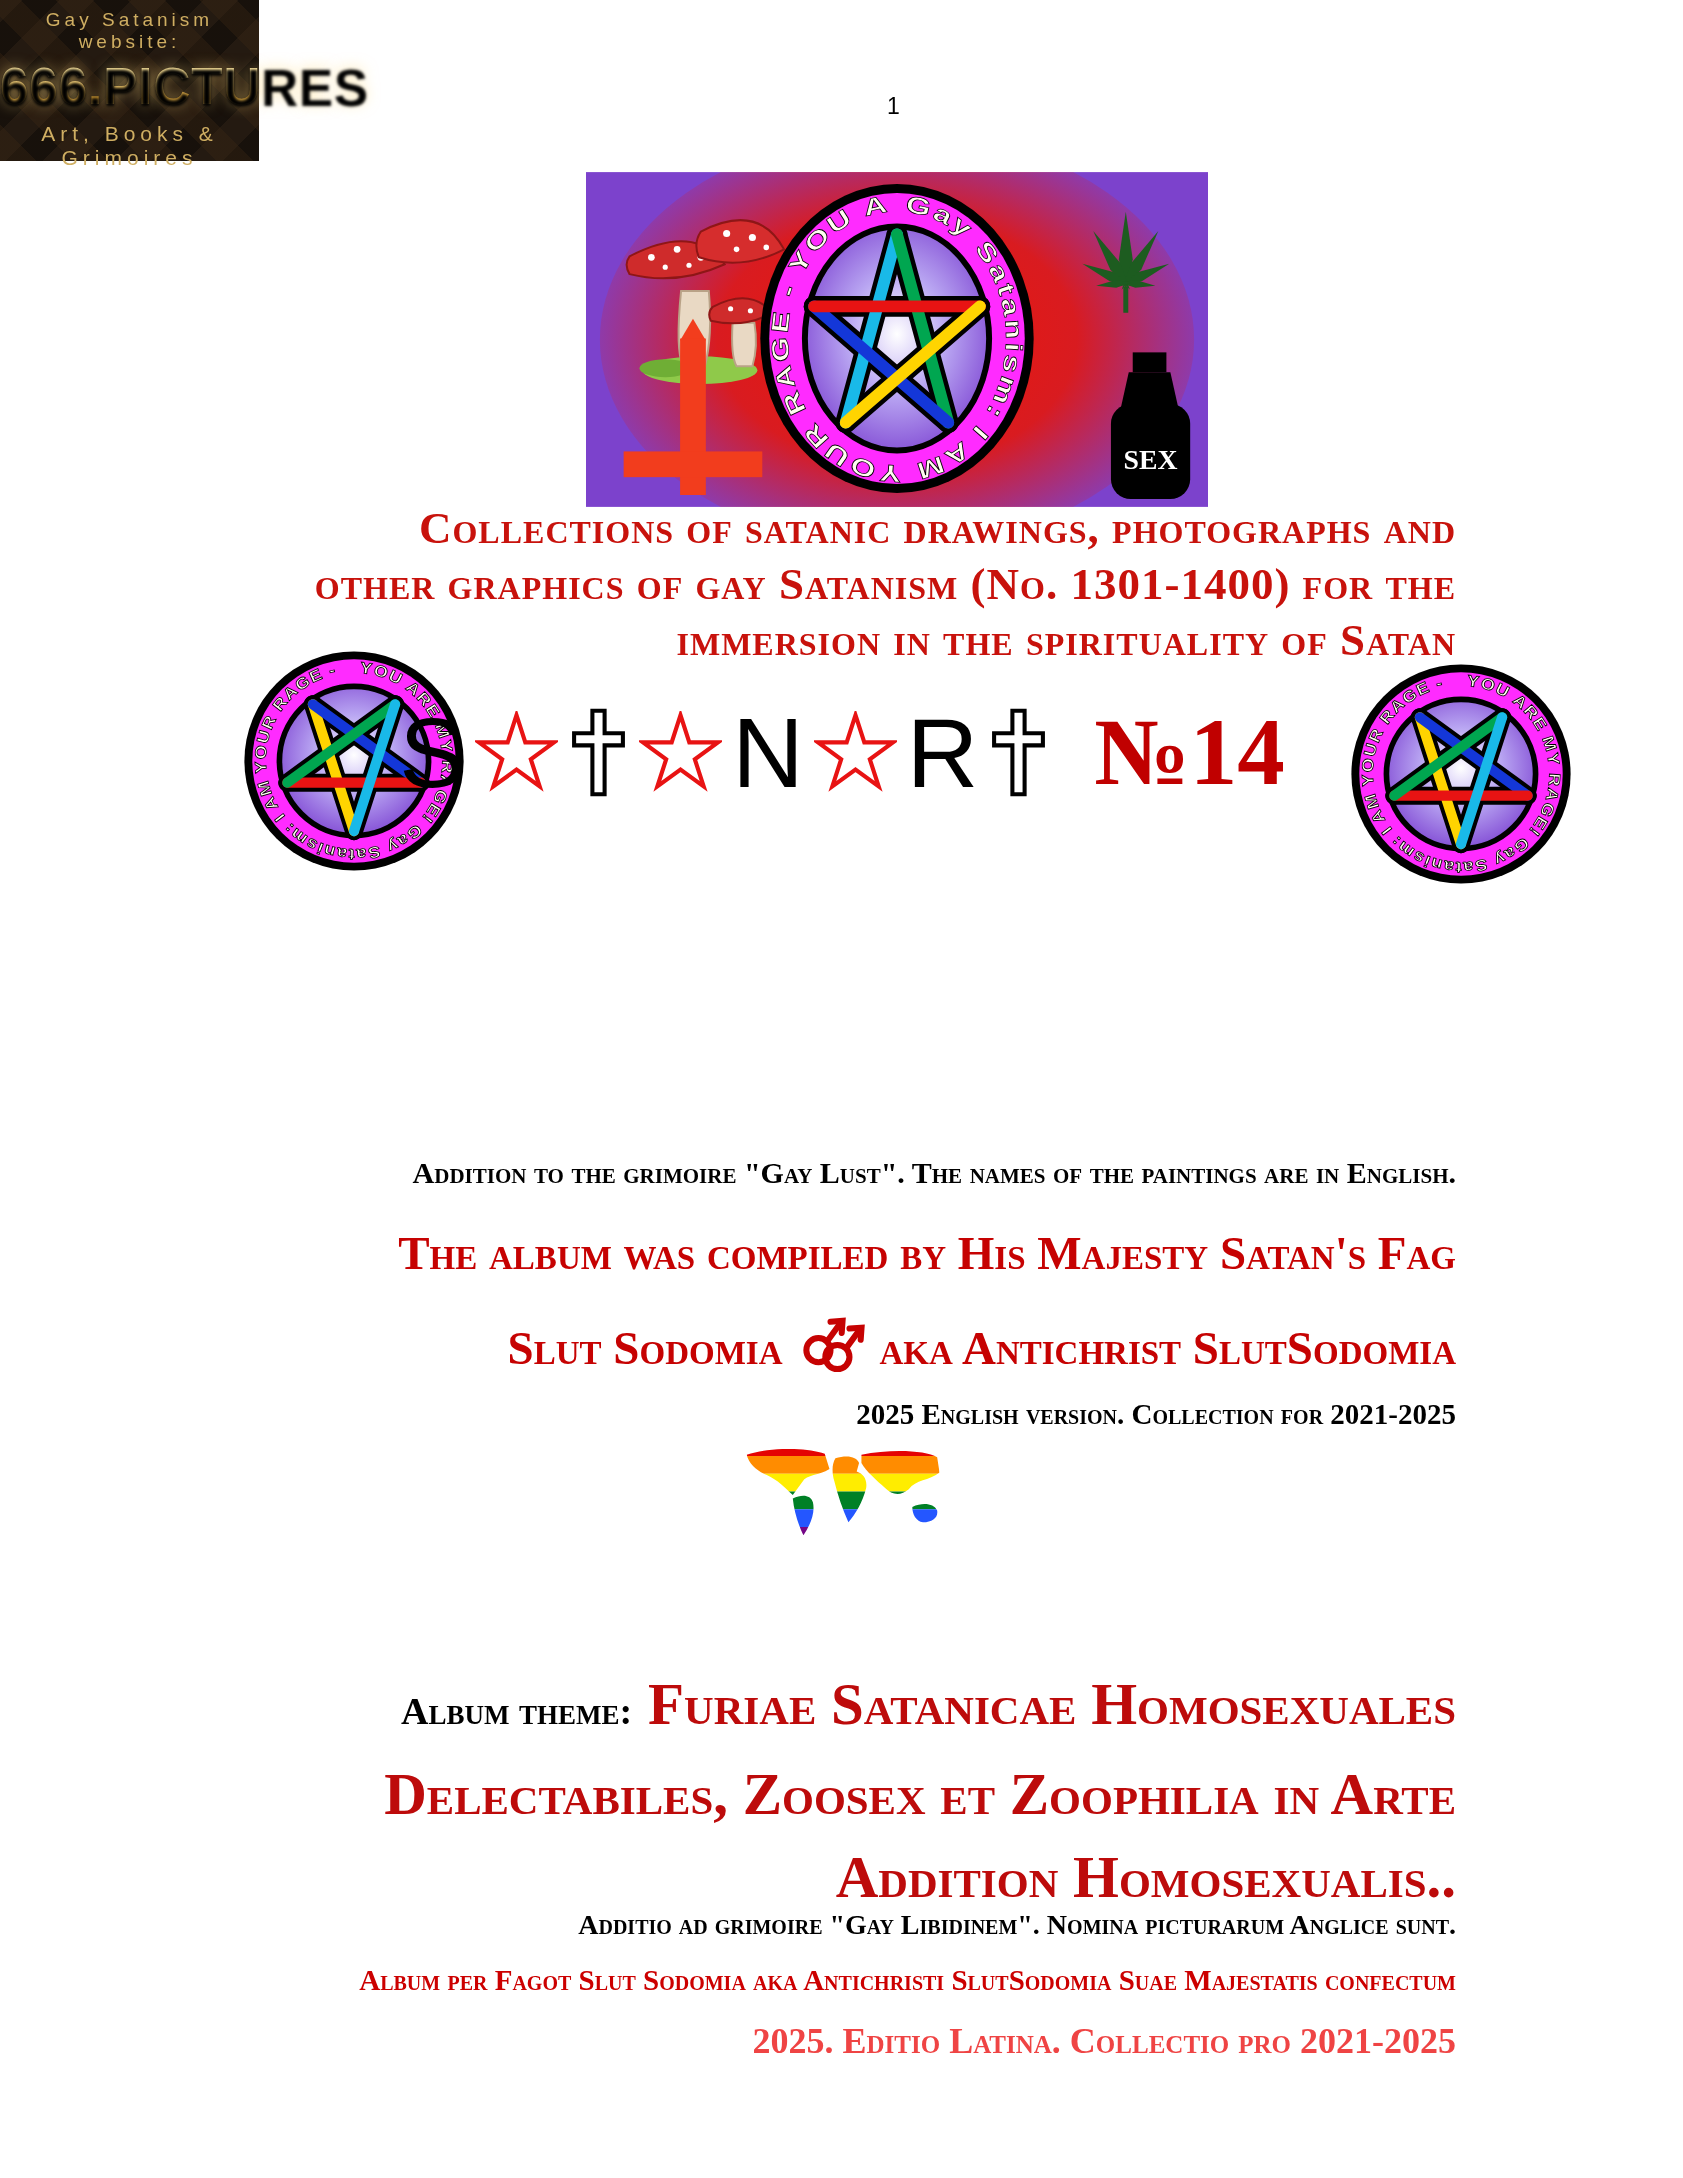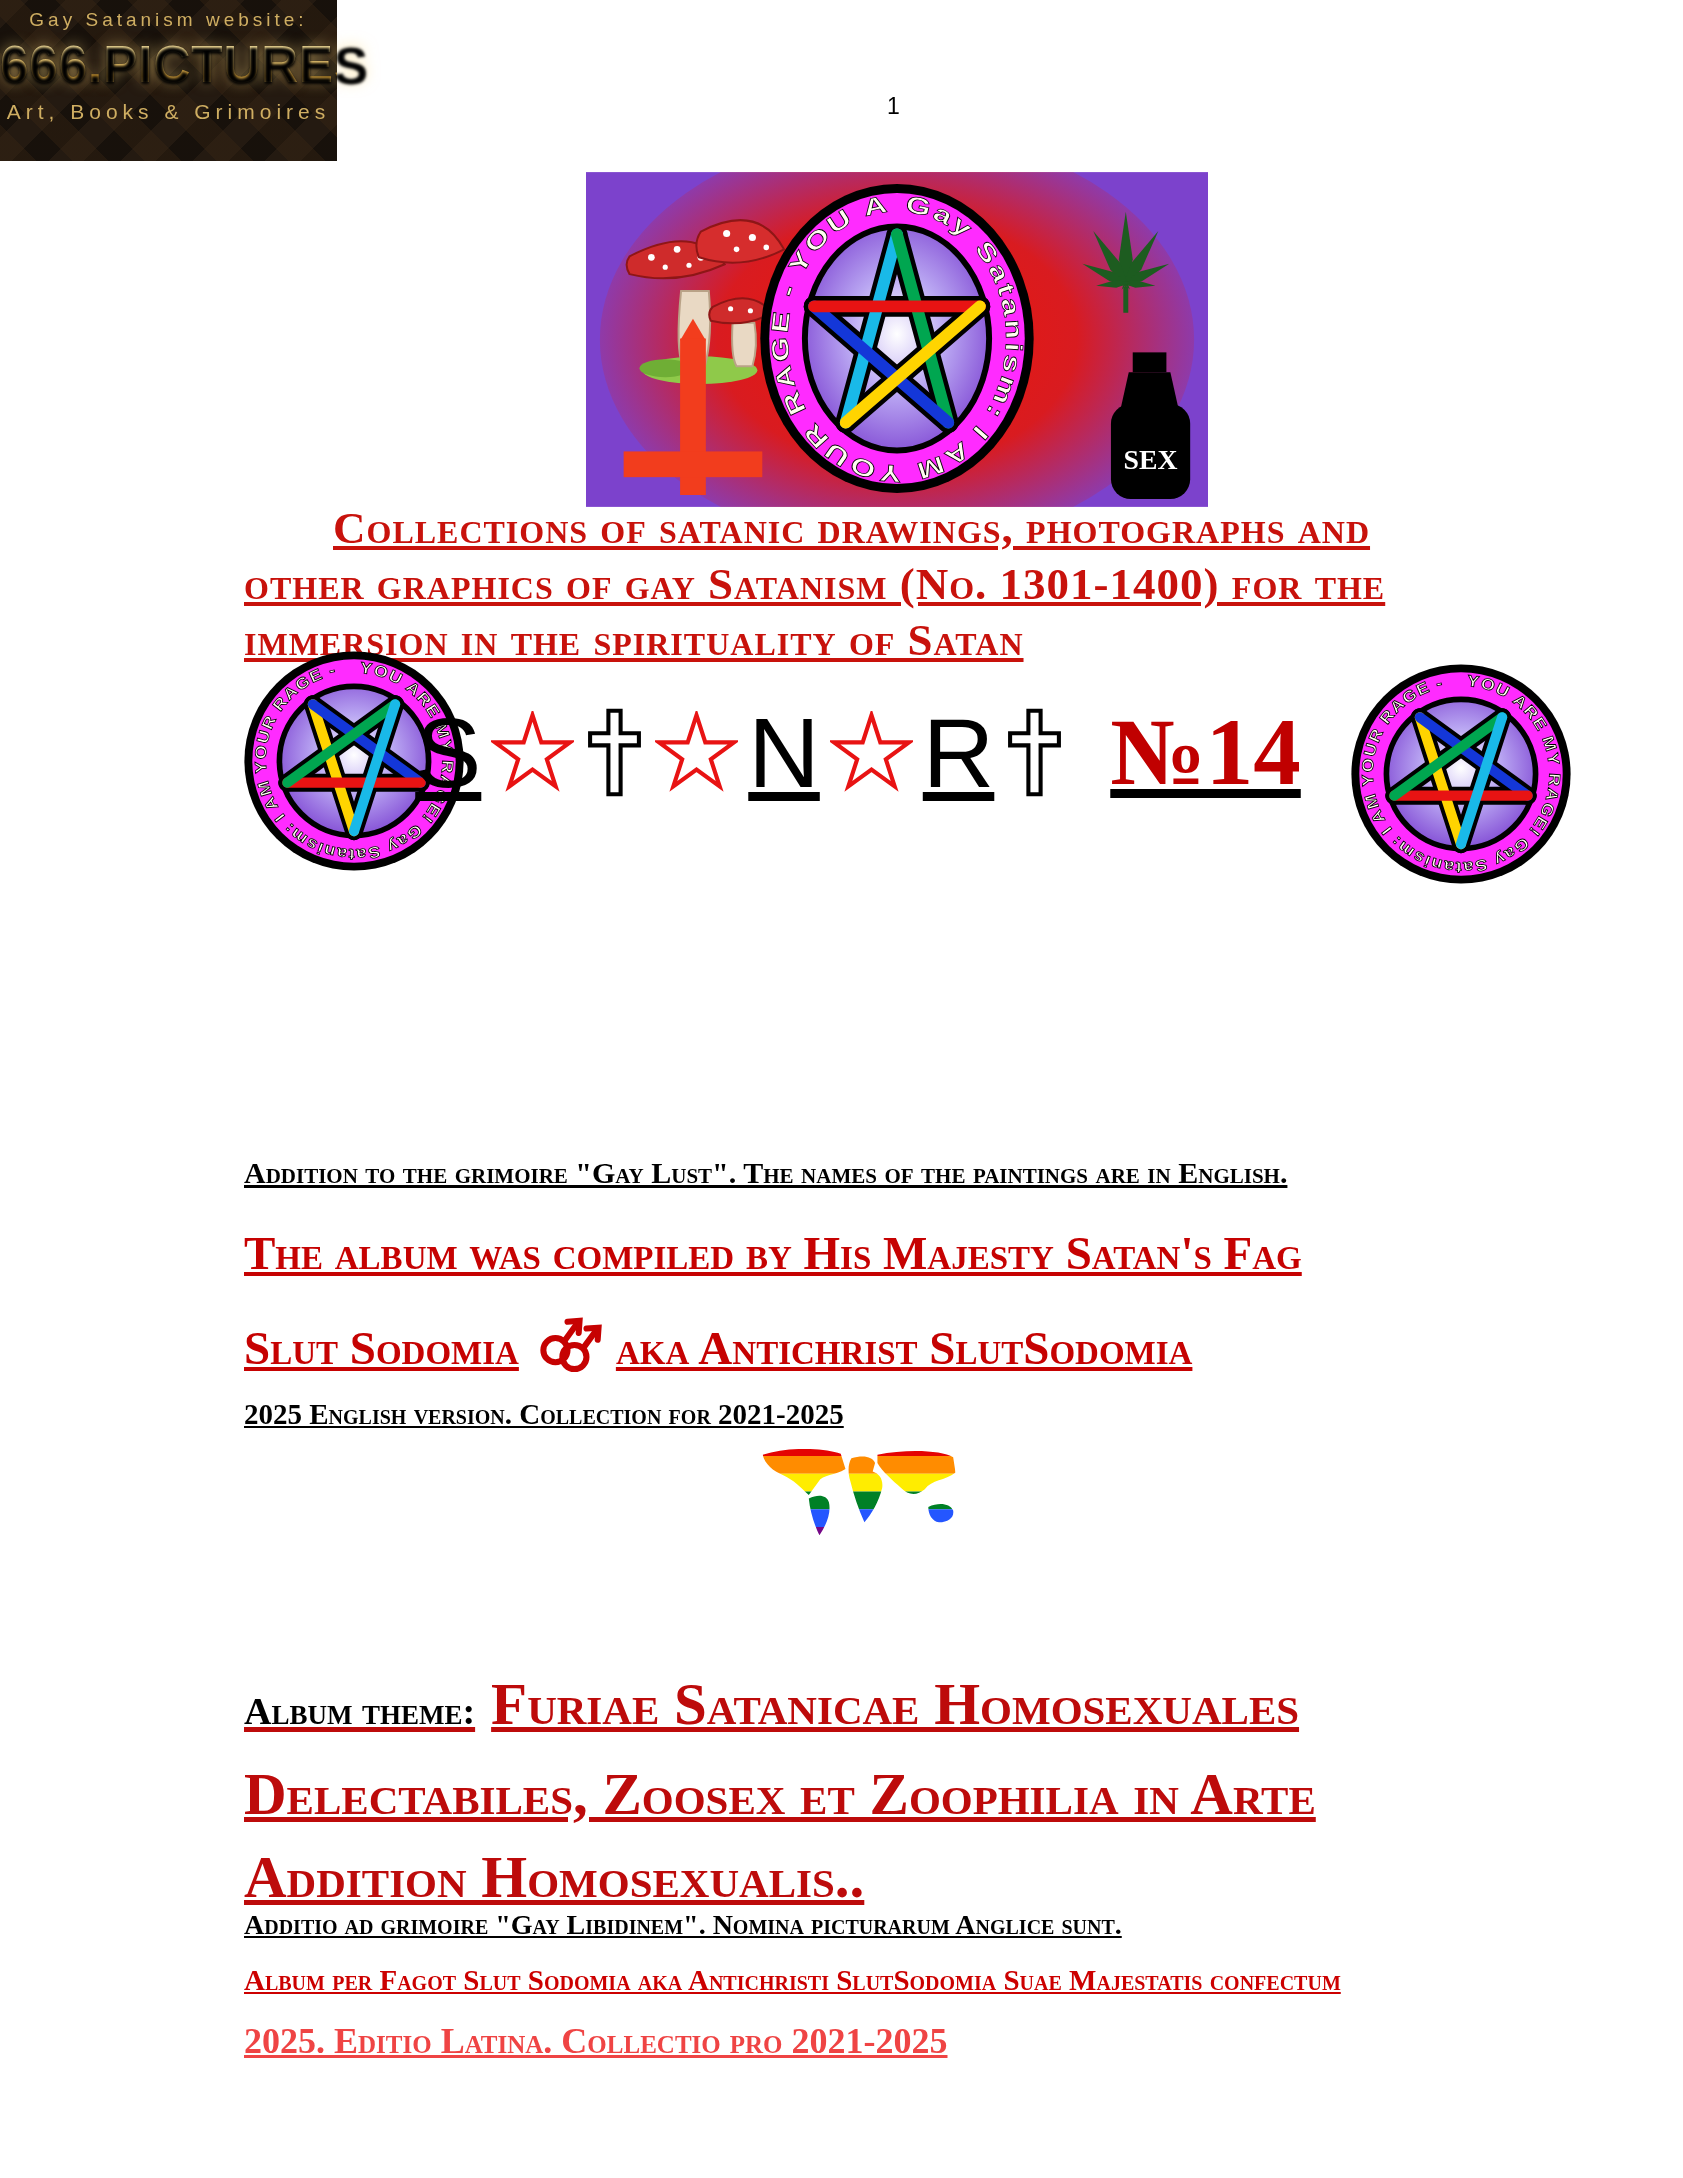--- a/index.html
+++ b/index.html
@@ -1,41 +1,41 @@
 <!DOCTYPE html>
 <html><head>
 <meta charset="utf-8">
 <style>
   html,body{margin:0;padding:0;}
   body{width:1683px;height:2178px;background:#ffffff;font-family:"Liberation Serif",serif;}
   .doc{position:relative;width:1683px;height:2178px;background:#fff;overflow:hidden;}
 
   
-  .logo{position:absolute;left:0;top:0;width:337px;height:161px;
+  .logo{position:absolute;left:0;top:0;width:259px;height:161px;
     background:#241a11;
     background-image:
       repeating-linear-gradient(45deg, rgba(60,40,20,.35) 0 26px, rgba(0,0,0,0) 26px 51px),
       repeating-linear-gradient(-45deg, rgba(0,0,0,.35) 0 26px, rgba(0,0,0,0) 26px 51px);
     color:#d9b96a;text-align:center;}
   .logo .site-label{margin-top:9px;font-family:"Liberation Sans",sans-serif;font-size:19px;letter-spacing:4px;color:#cfae62;}
   .logo .site-name{margin-top:4px;font-family:"Liberation Sans",sans-serif;font-weight:700;font-size:51px;letter-spacing:1px;
     color:#edc873;text-shadow:0 2px 3px #000,0 0 14px rgba(255,220,130,.55);}
   @supports (-webkit-background-clip:text){
     .logo .site-name{background:linear-gradient(180deg,#fdf3bd 5%,#f0cd7a 40%,#b5801f 70%,#fbe9a4 100%);
       -webkit-background-clip:text;background-clip:text;color:transparent;}
   }
   .logo .tagline{margin-top:6px;font-family:"Liberation Sans",sans-serif;font-size:21px;letter-spacing:5px;color:#cfae62;}
 
   .page-num{position:absolute;left:887px;top:93px;font-family:"Liberation Sans",sans-serif;font-size:23px;color:#000;}
 
   
   .banner{position:absolute;left:586px;top:172px;width:622px;height:335px;}
 
   
-  .col{position:absolute;left:244px;width:1228px;text-align:left;text-decoration:underline;}
+  .col{position:absolute;left:228px;width:1228px;text-align:right;}
   .western{font-family:"Liberation Serif",serif;font-variant:small-caps;font-weight:700;}
   .l{display:block;}
 
   .headline-en{top:500px;font-size:45px;line-height:56px;color:#c8120c;letter-spacing:1px;}
   .headline-en .indent{padding-left:89px;}
 
   
   .satanart{top:687px;height:131px;display:flex;align-items:center;justify-content:center;gap:10px;}
   .satanart .letter{font-family:"Liberation Sans",sans-serif;font-size:99px;font-weight:400;color:#000;line-height:1;}
   .satanart .num{font-family:"Liberation Serif",serif;font-variant:small-caps;font-weight:700;font-size:95px;color:#c00000;line-height:1;margin-left:35px;}

